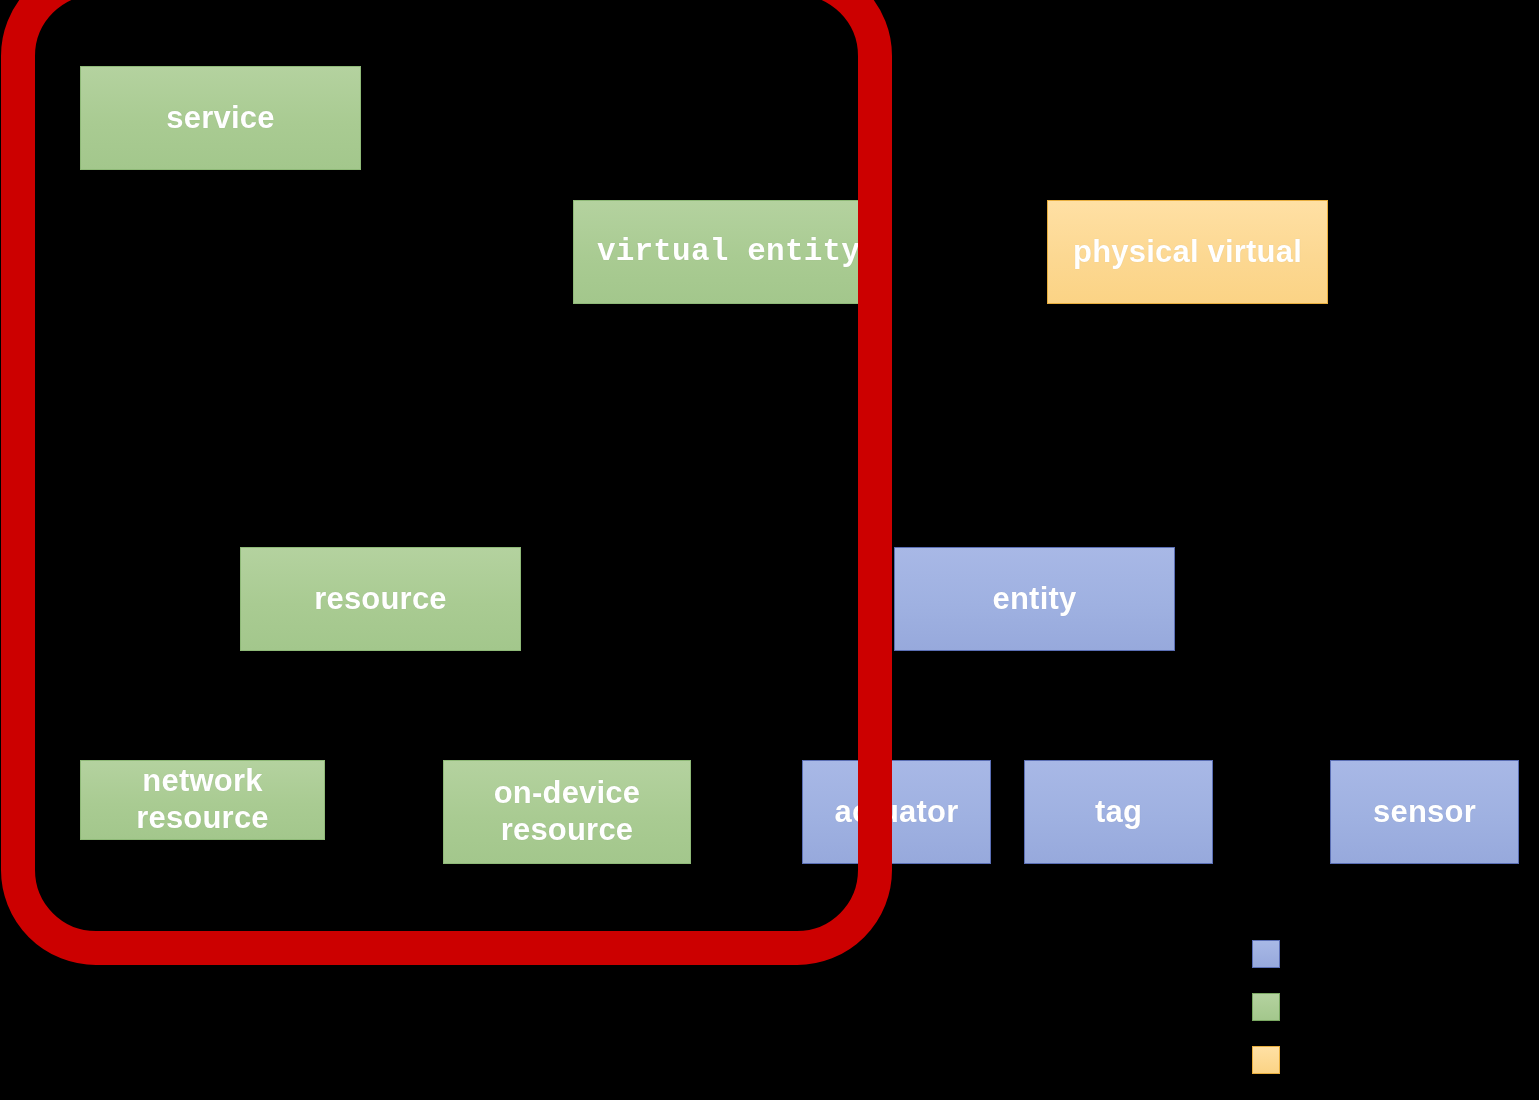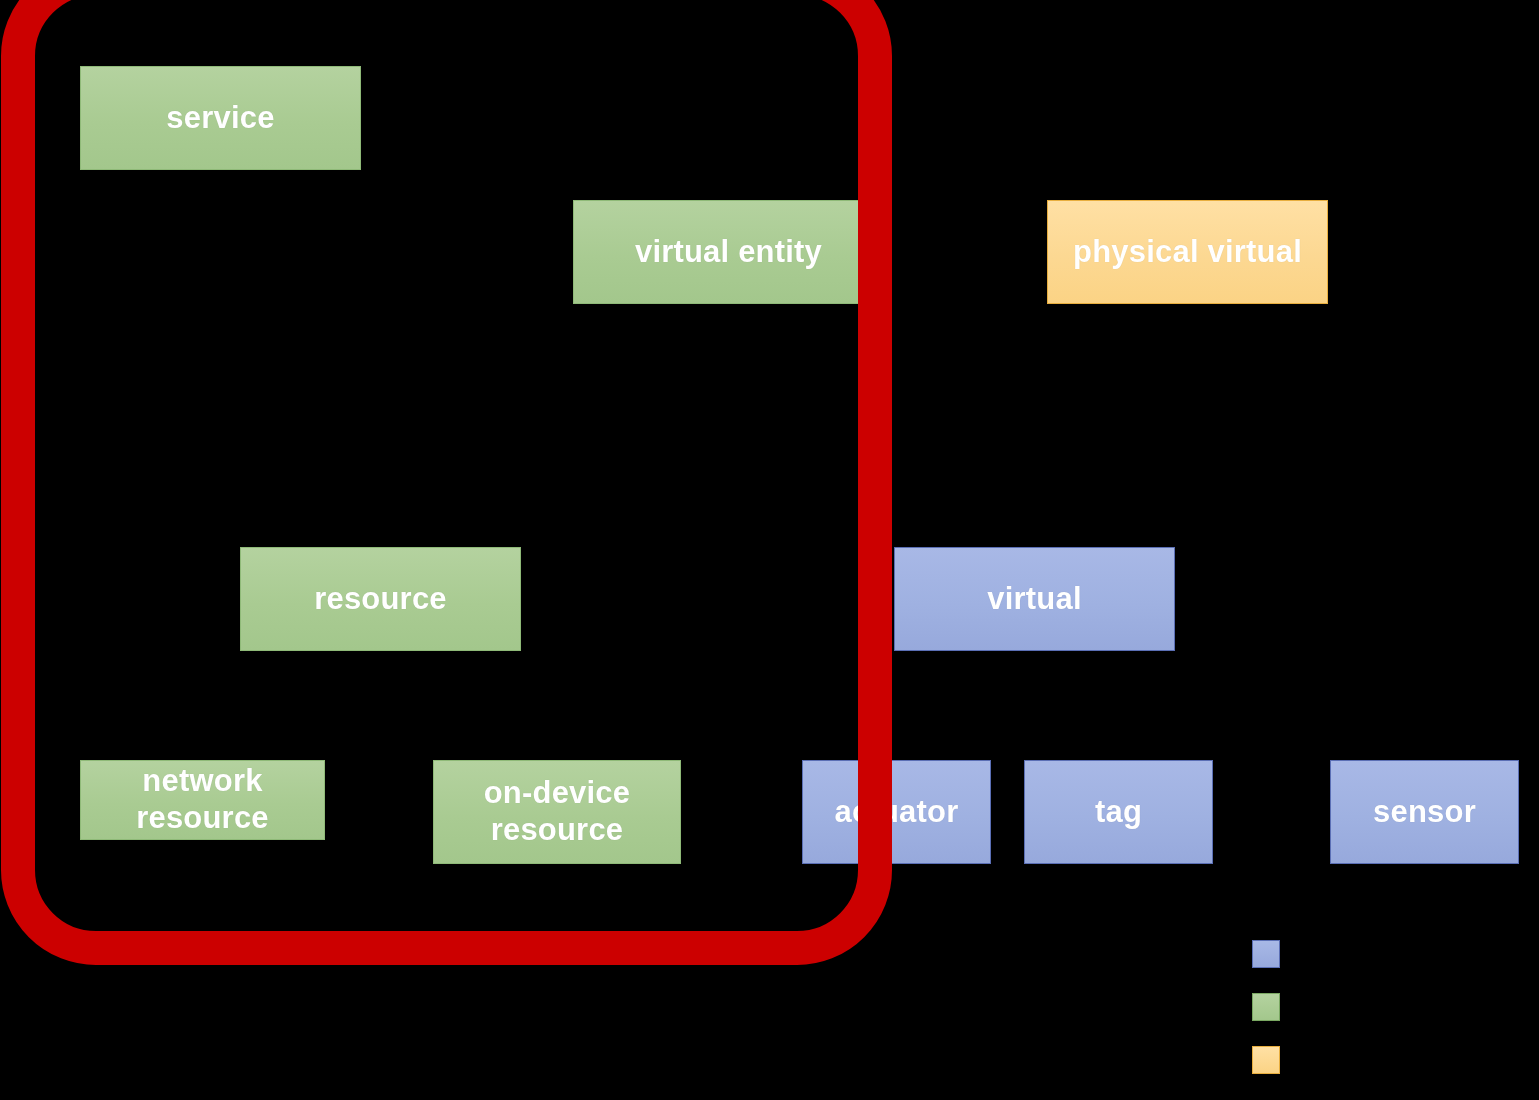--- a/index.html
+++ b/index.html
@@ -92,42 +92,42 @@
 </style>
 </head>
 <body>
 
 <div id="canvas">
 
   <div class="box green" style="left:80px; top:66px; width:281px; height:104px;">
     <span class="label">service</span>
   </div>
 
-  <div class="box green" style="left:573px; top:200px; width:311px; height:104px;">
+  <div class="box green" style="left:573px; top:200px; width:311px; height:104px;font-family:Liberation Mono, monospace;">
     <span class="label">virtual entity</span>
   </div>
 
   <div class="box orange" style="left:1047px; top:200px; width:281px; height:104px;">
     <span class="label">physical virtual</span>
   </div>
 
   <div class="box green" style="left:240px; top:547px; width:281px; height:104px;">
     <span class="label">resource</span>
   </div>
 
   <div class="box blue" style="left:894px; top:547px; width:281px; height:104px;">
-    <span class="label">virtual</span>
+    <span class="label">entity</span>
   </div>
 
   <div class="box green" style="left:80px; top:760px; width:245px; height:80px;">
     <span class="label">network
 resource</span>
   </div>
 
-  <div class="box green" style="left:433px; top:760px; width:248px; height:104px;">
+  <div class="box green" style="left:443px; top:760px; width:248px; height:104px;">
     <span class="label">on-device
 resource</span>
   </div>
 
   <div class="box blue" style="left:802px; top:760px; width:189px; height:104px;">
     <span class="label">actuator</span>
   </div>
 
   <div class="box blue" style="left:1024px; top:760px; width:189px; height:104px;">
     <span class="label">tag</span>

